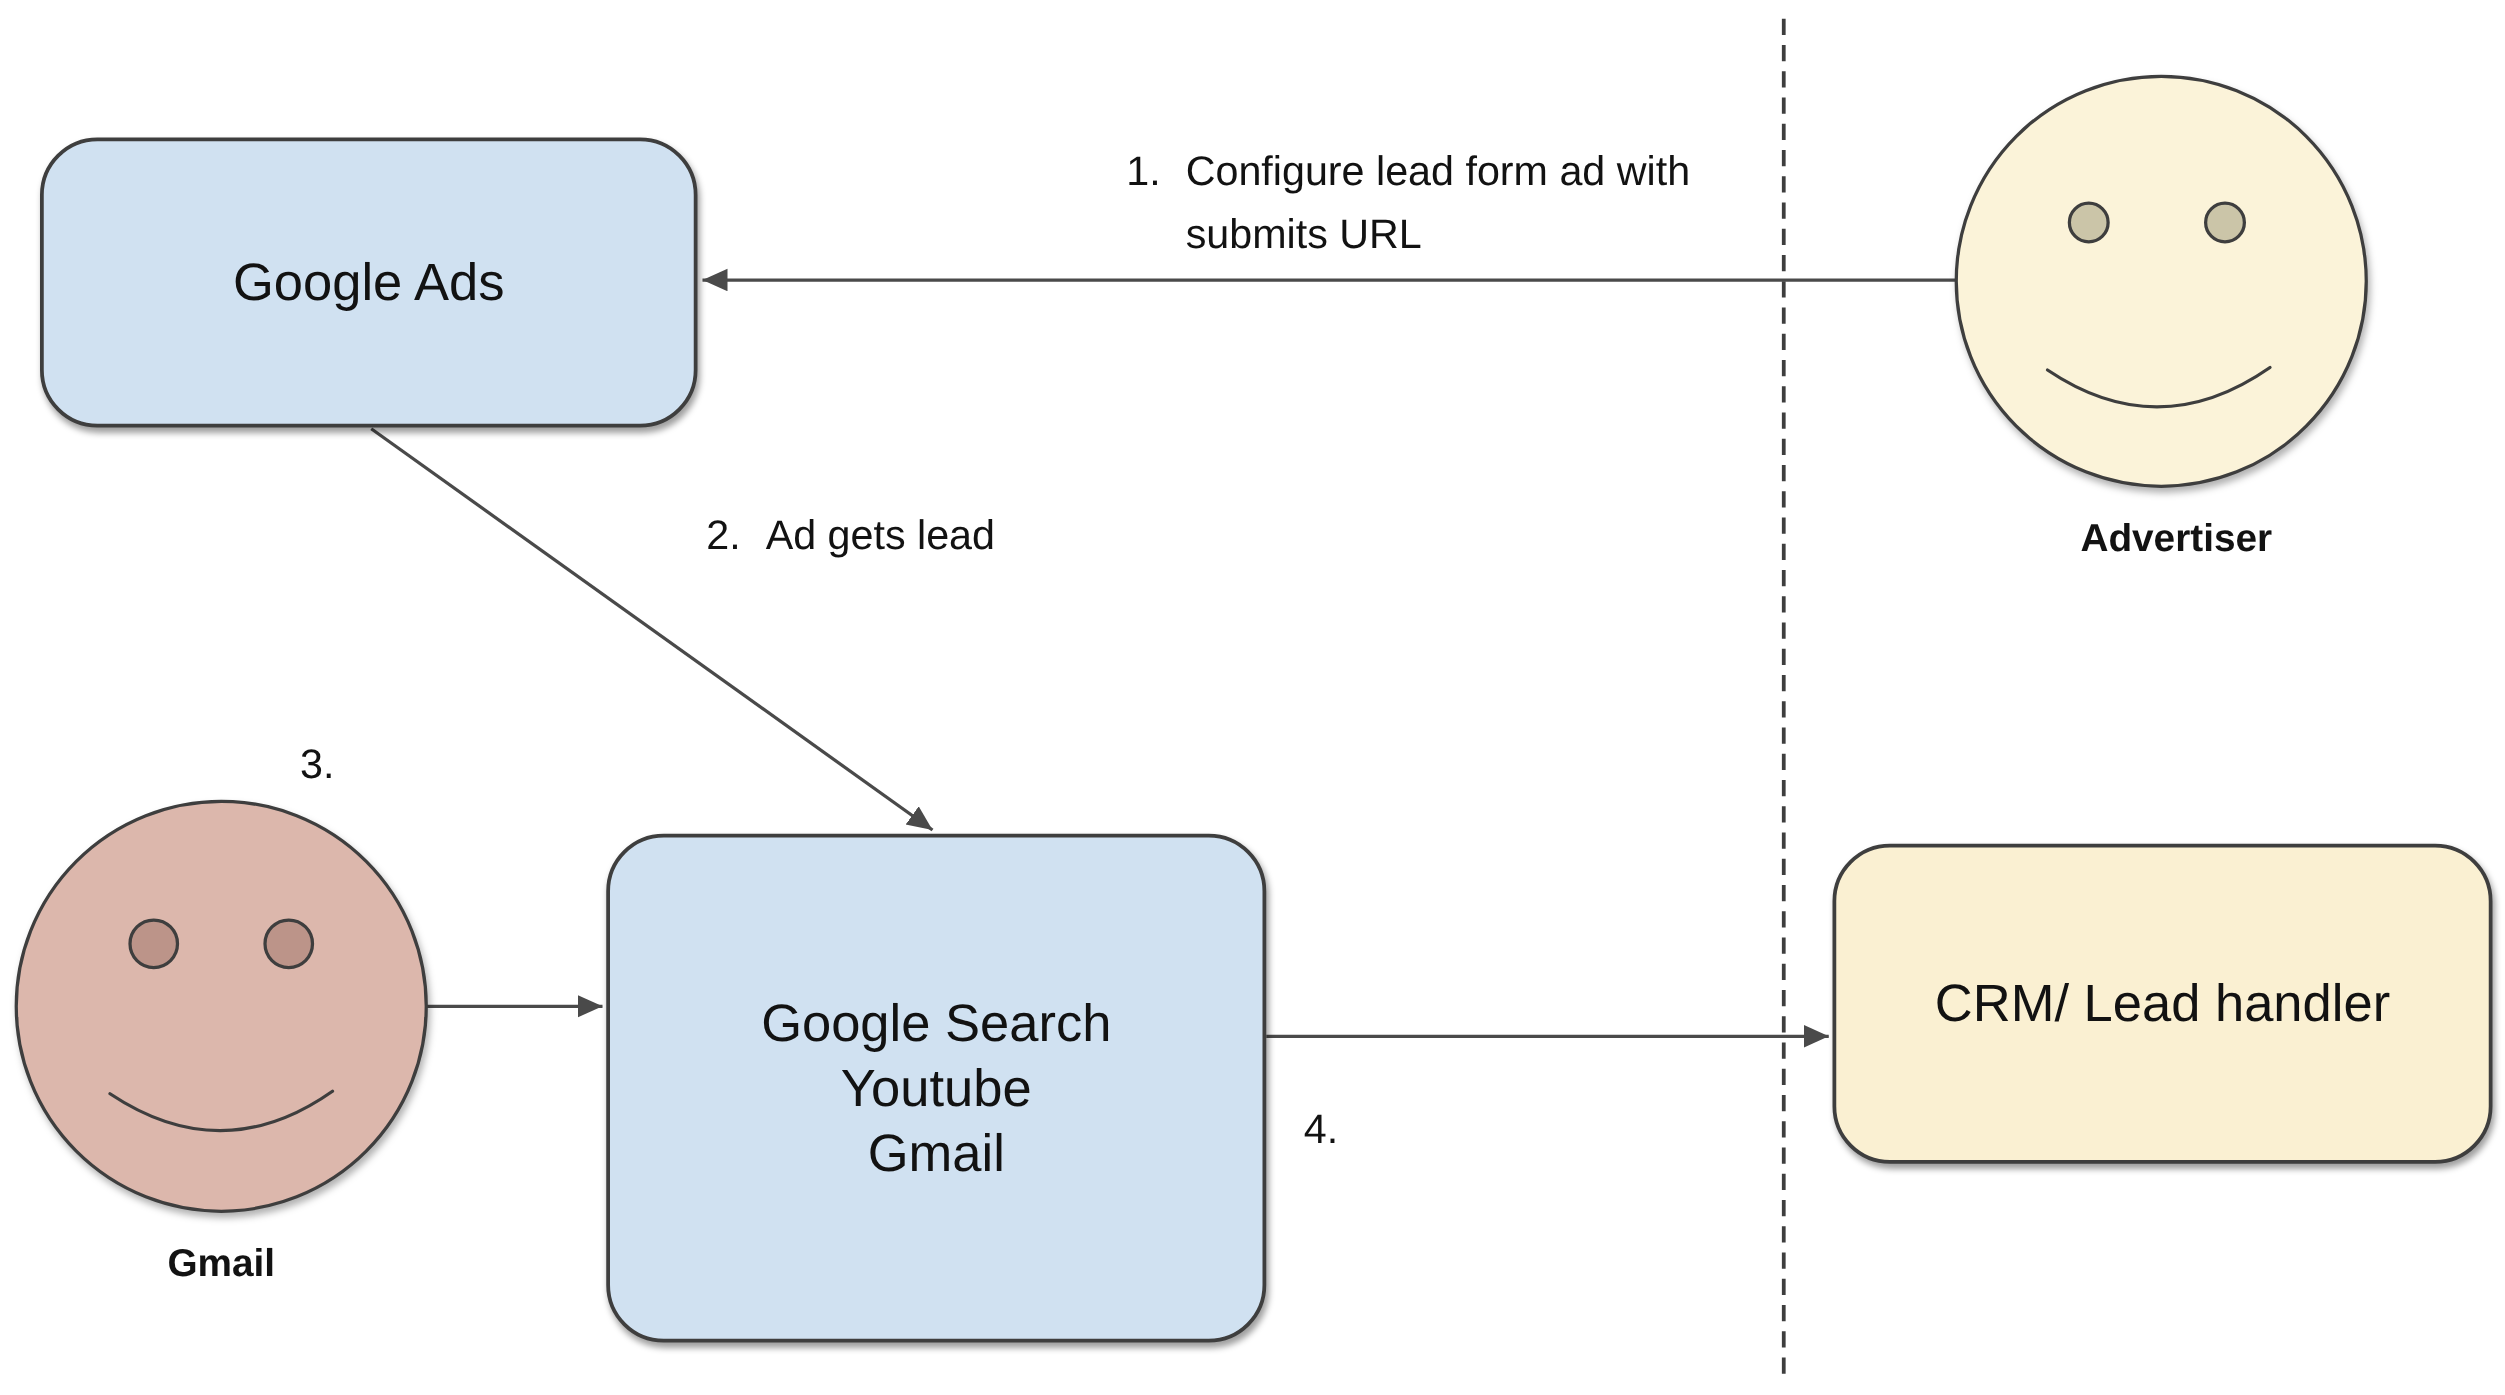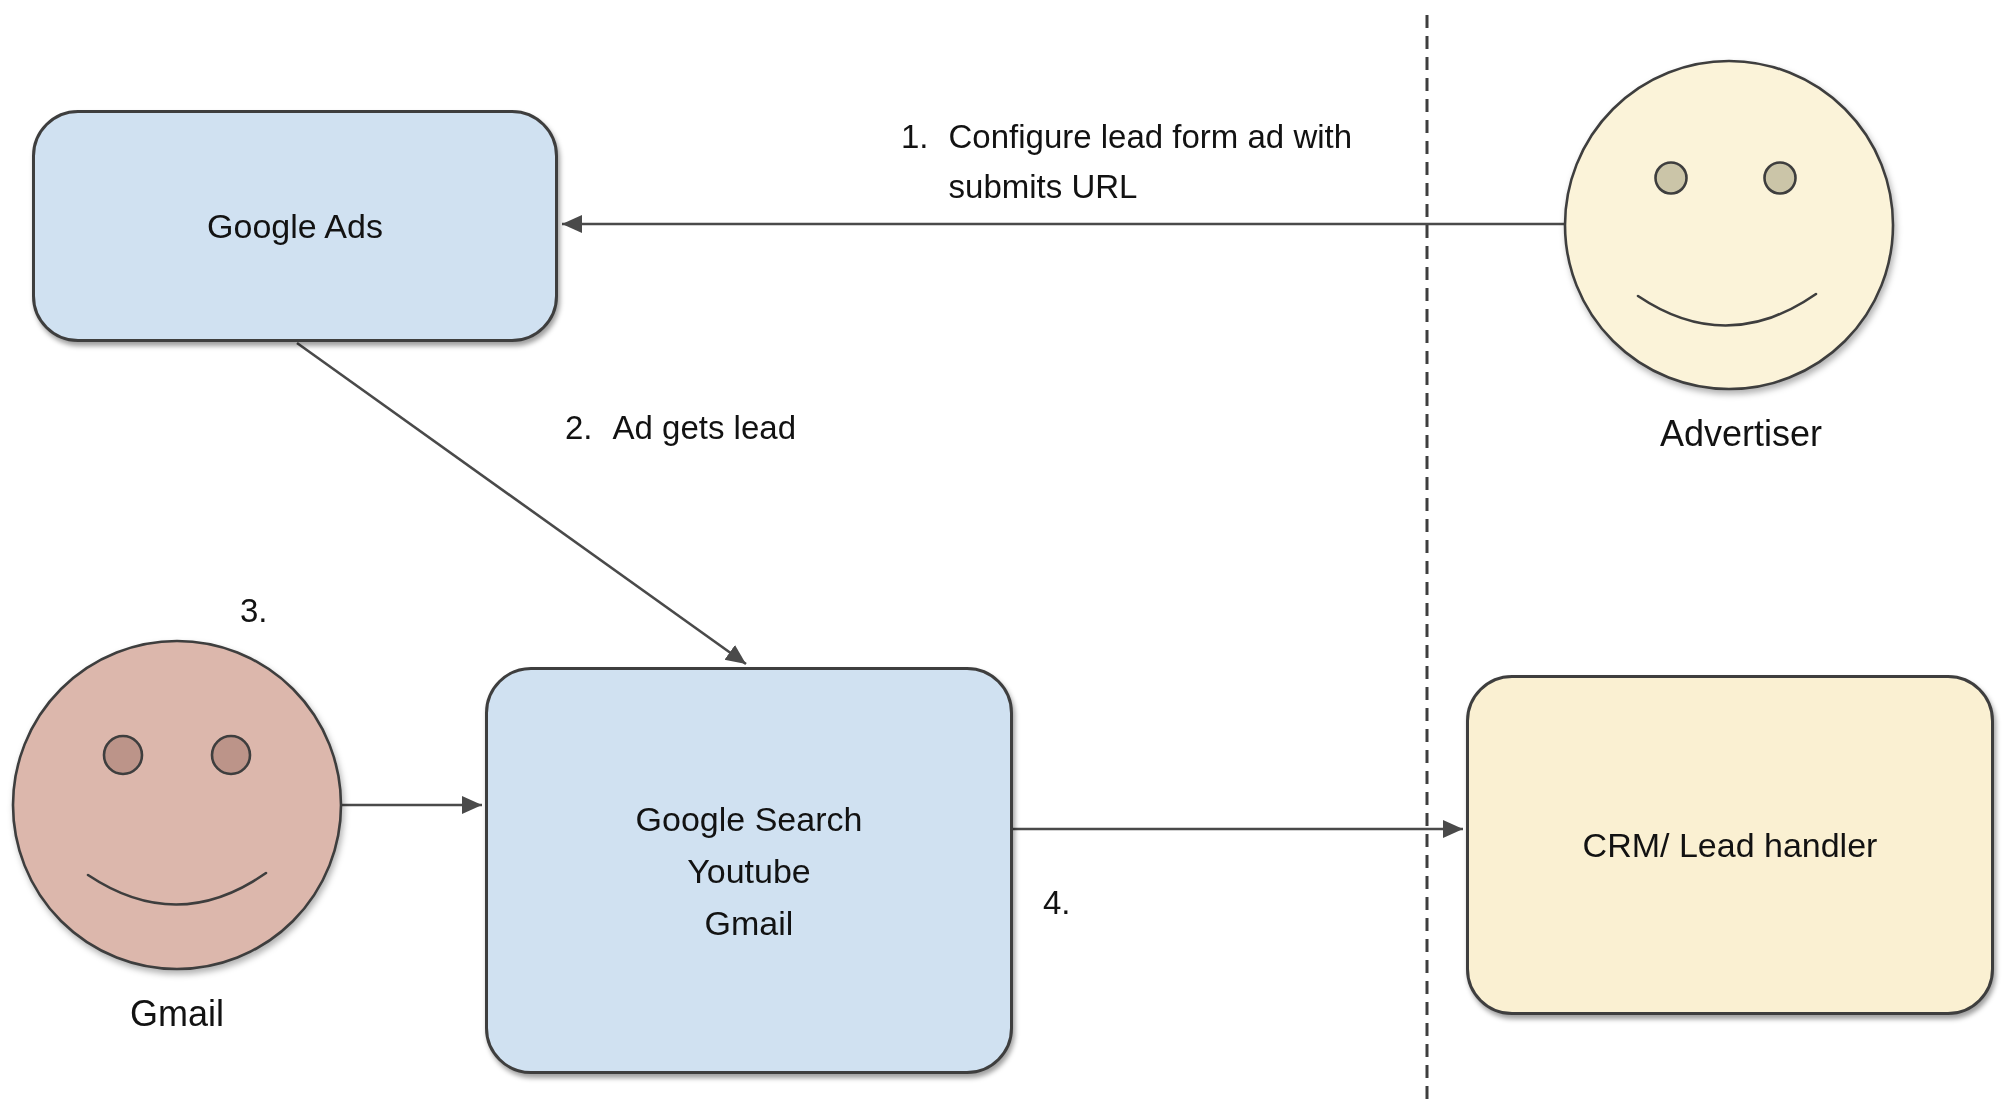--- a/index.html
+++ b/index.html
@@ -13,48 +13,48 @@
   }
   .layer{position:absolute;left:0;top:0;width:2004px;height:1116px;}
 
   
   .node{
     position:absolute;
     border:3px solid var(--stroke,#3e3e3e);
     border-radius:46px;
     display:flex;align-items:center;justify-content:center;
     text-align:center;
-    font-size:34px;line-height:52px;
+    font-size:42px;line-height:52px;
     white-space:pre-line;
     box-shadow:2px 4px 5px rgba(0,0,0,0.38);
     box-sizing:border-box;
   }
   .node.blue{background:var(--node-blue,#d0e1f1);}
   .node.yellow{background:var(--node-yellow,#faf0d2);}
   #node-google-ads{left:32px;top:110px;width:526px;height:232px;}
   #node-google-surfaces{left:485px;top:667px;width:528px;height:407px;}
-  #node-crm{left:1466px;top:675px;width:528px;height:340px;}
+  #node-crm{left:1466px;top:675px;width:528px;height:256px;}
 
   
   .step{
     position:absolute;
     display:flex;
     font-size:33px;
     gap:20px;
   }
   .step .txt{white-space:pre-line;}
   #step-1{left:901px;top:112px;line-height:50px;}
   #step-2{left:565px;top:409px;line-height:38px;}
   #step-3{left:240px;top:592px;line-height:38px;}
   #step-4{left:1043px;top:879px;line-height:48px;}
 
   
   .actor-label{
     position:absolute;
-    font-size:36px;font-weight:normal;
+    font-size:31px;font-weight:bold;
     transform:translateX(-50%);
     white-space:nowrap;
   }
   #label-user{left:177px;top:993px;}
   #label-advertiser{left:1741px;top:413px;}
 
   
   .arrow-line{stroke:var(--arrow,#4a4a4a);stroke-width:2.6px;fill:none;}
   .arrow-head{fill:var(--arrow,#4a4a4a);}
   .separator{stroke:var(--stroke,#3e3e3e);stroke-width:3px;stroke-dasharray:13 8;fill:none;}

